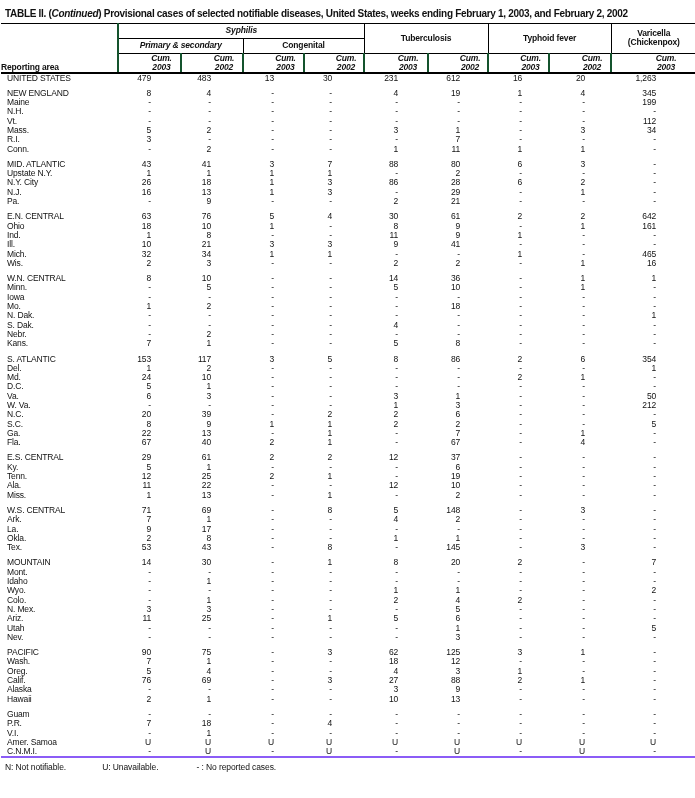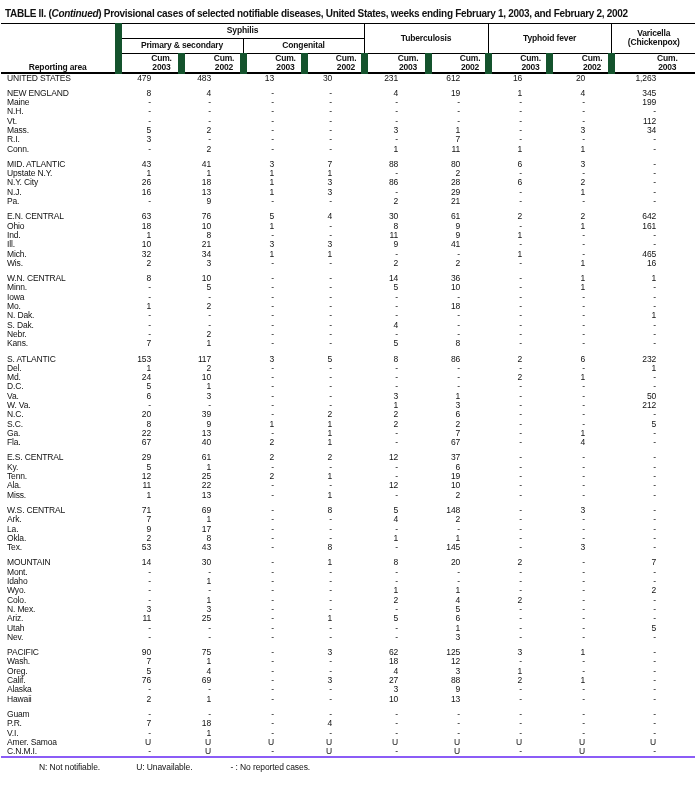--- a/index.html
+++ b/index.html
@@ -18,48 +18,48 @@
   table.mmwr{
     border-collapse:collapse;table-layout:fixed;
     width:693px;margin:3px 1px 0 1px;
   }
   table.mmwr td{
     font-size:8.5px;letter-spacing:-0.15px;
     padding:0;white-space:nowrap;overflow:hidden;
   }
   thead td{font-weight:bold;text-align:center;vertical-align:middle;line-height:9px;}
   td.ra{
-    text-align:center;vertical-align:bottom;
+    text-align:left;vertical-align:bottom;
     padding-left:6px;padding-bottom:2px;margin-left:36px;
   }
   .b-top{border-top:1px solid #000;}
   .b-bot1{border-bottom:1px solid #000;}
   .b-bot2{border-bottom:2px solid #000;}
-  .b-left{border-left:7px solid #14532d;}
+  .b-left{border-left:2px solid #14532d;font-style:italic;}
   .b-right{border-right:1px solid #000;}
   tr.h1 td{height:14px;}
   tr.h2 td{height:14px;}
   tr.h3 td{height:18px;vertical-align:middle;}
   .cum div{line-height:8.5px;padding-left:24px;}
   .vcell div{line-height:9px;}
   tbody td{height:9.3px;line-height:9.3px;vertical-align:middle;}
   tbody td.area{text-align:left;padding-left:6px;}
   tbody td.num{text-align:right;}
   tbody td.c1{padding-right:30px;}
   tbody td.c2{padding-right:32px;}
   tbody td.c3{padding-right:30px;}
   tbody td.c4{padding-right:32px;}
   tbody td.c5{padding-right:30px;}
   tbody td.c6{padding-right:28px;}
   tbody td.c7{padding-right:27px;}
   tbody td.c8{padding-right:26px;}
   tbody td.c9{padding-right:40px;}
   tbody tr.spacer td{height:6px;line-height:6px;}
   tbody tr:last-child td{border-bottom:2px solid #8b5cf6;}
-  .footnotes{padding:4px 5px 0 5px;font-size:8.5px;line-height:10px;letter-spacing:-0.1px;margin-left:34px;}
+  .footnotes{padding:4px 5px 0 5px;font-size:8.5px;line-height:10px;letter-spacing:-0.1px;}
   .fn-line1 .fn-seg1{display:inline-block;min-width:95px;}
   .fn-line1 .fn-seg2{display:inline-block;min-width:92px;}
 </style>
 </head>
 <body>
 
 <div class="page">
 
   <div class="title">
     <div><span>TABLE II. (</span><span class="cont">Continued</span><span>) Provisional cases of selected notifiable diseases, United States, weeks ending February 1, 2003, and February 2, 2002</span></div>
@@ -475,21 +475,21 @@
         <tr>
           <td class="area">S. ATLANTIC</td>
           <td class="num c1">153</td>
           <td class="num c2">117</td>
           <td class="num c3">3</td>
           <td class="num c4">5</td>
           <td class="num c5">8</td>
           <td class="num c6">86</td>
           <td class="num c7">2</td>
           <td class="num c8">6</td>
-          <td class="num c9">232</td>
+          <td class="num c9">354</td>
         </tr>
         <tr>
           <td class="area">Del.</td>
           <td class="num c1">1</td>
           <td class="num c2">2</td>
           <td class="num c3">-</td>
           <td class="num c4">-</td>
           <td class="num c5">-</td>
           <td class="num c6">-</td>
           <td class="num c7">-</td>

